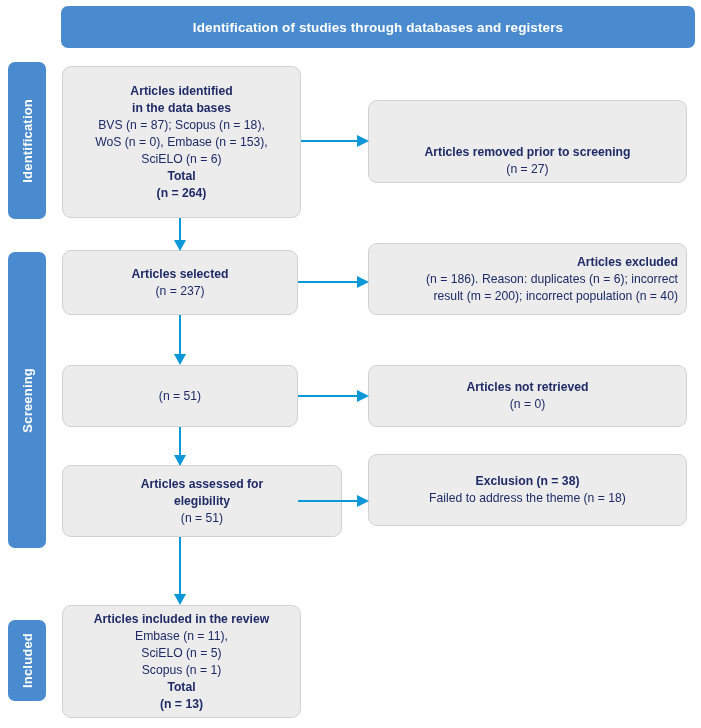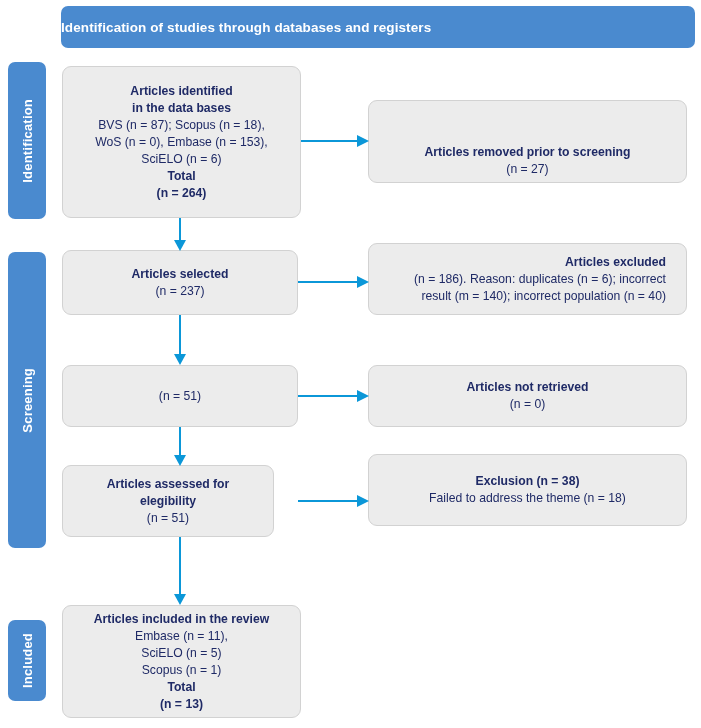--- a/index.html
+++ b/index.html
@@ -22,21 +22,21 @@
   .banner {
     position: absolute;
     left: 61px;
     top: 6px;
     width: 634px;
     height: 42px;
     background: #4A8ACF;
     border-radius: 7px;
     display: flex;
     align-items: center;
-    justify-content: flex-start;
+    justify-content: center;
     box-sizing: border-box;
   }
   .banner-text {
     color: #ffffff;
     font-size: 13.5px;
     font-weight: bold;
     letter-spacing: 0.1px;
     text-align: center;
   }
 
@@ -69,36 +69,36 @@
   .box {
     position: absolute;
     background: #ECECEC;
     border: 1px solid #D2D2D2;
     border-radius: 9px;
     box-sizing: border-box;
     display: flex;
     flex-direction: column;
     align-items: center;
     justify-content: center;
-    padding: 4px 20px;
+    padding: 4px 8px;
   }
   .box .line {
     color: #1F2A66;
     font-size: 12.2px;
     line-height: 17px;
     text-align: center;
     white-space: nowrap;
   }
   .box .line.b { font-weight: bold; }
 
   
   #box-identified      { left: 62px; top: 66px;  width: 239px; height: 152px; }
   #box-selected        { left: 62px; top: 250px; width: 236px; height: 65px;  }
   #box-retrieval       { left: 62px; top: 365px; width: 236px; height: 62px;  }
-  #box-eligibility     { left: 62px; top: 465px; width: 212px; height: 72px;  }
+  #box-eligibility     { left: 62px; top: 465px; width: 280px; height: 72px;  }
   #box-included        { left: 62px; top: 605px; width: 239px; height: 113px; }
 
   
   #box-removed         { left: 368px; top: 100px; width: 319px; height: 83px; justify-content: flex-end; }
   #box-excluded        { left: 368px; top: 243px; width: 319px; height: 72px; align-items: flex-end; }
   #box-not-retrieved   { left: 368px; top: 365px; width: 319px; height: 62px; align-items: center; }
   #box-exclusion       { left: 368px; top: 454px; width: 319px; height: 72px; }
 
   
   .arrow { position: absolute; }
@@ -139,21 +139,21 @@
   </div>
 
   <div class="box" id="box-selected">
     <span class="line b">Articles selected</span>
     <span class="line">(n = 237)</span>
   </div>
 
   <div class="box" id="box-excluded">
     <span class="line b">Articles excluded</span>
     <span class="line">(n = 186). Reason: duplicates (n = 6); incorrect</span>
-    <span class="line">result (m = 140); incorrect population (n = 40)</span>
+    <span class="line">result (m = 200); incorrect population (n = 40)</span>
   </div>
 
   <div class="box" id="box-retrieval">
     <span class="line">(n = 51)</span>
   </div>
 
   <div class="box" id="box-not-retrieved">
     <span class="line b">Articles not retrieved</span>
     <span class="line">(n = 0)</span>
   </div>

